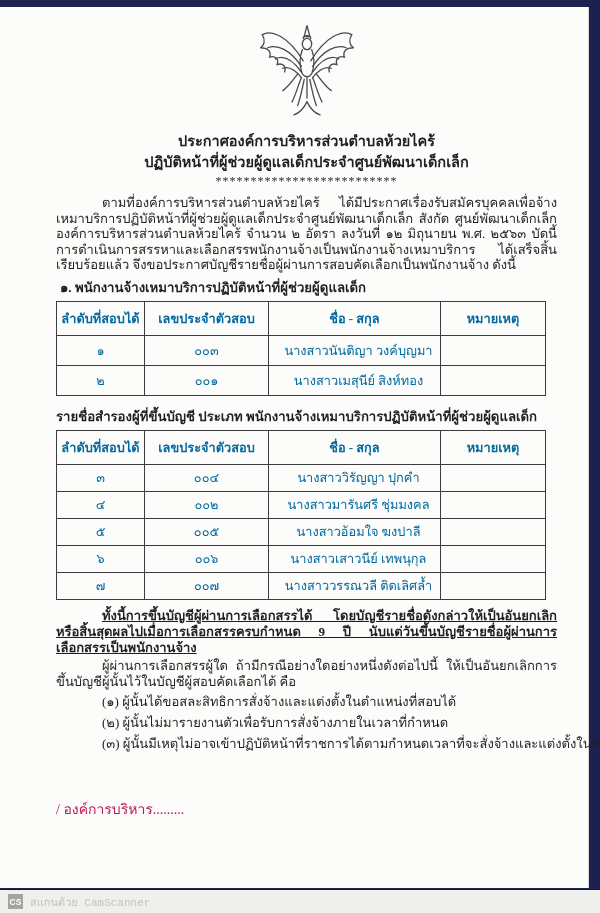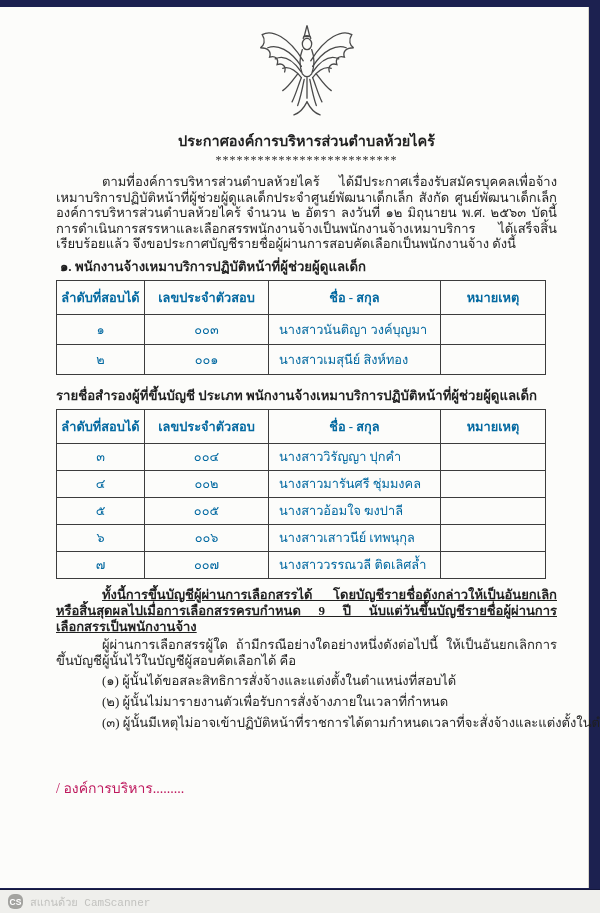--- a/index.html
+++ b/index.html
@@ -26,42 +26,42 @@
     font-size:13.2px;font-weight:bold;margin:4px 0 3px 4px;
   }
   .sec-heading.second{margin-left:0;margin-top:10px;}
   table{
     border-collapse:collapse;width:489px;table-layout:fixed;
     font-size:12.8px;color:#0369a1;
   }
   table,th,td{border:1px solid #3c3c3c;}
   th{font-weight:bold;height:33px;padding:0 2px;}
   td{height:29px;padding:0 2px;text-align:center;}
-  td:nth-child(3){text-align:left;padding-left:10px;}
+  td:nth-child(3){text-align:center;padding-left:10px;}
   .t2 td{height:26px;}
   col.c1{width:88px;} col.c2{width:124px;} col.c3{width:172px;} col.c4{width:105px;}
   .note{
     font-size:13px;line-height:16px;font-weight:bold;text-decoration:underline;
     text-indent:46px;text-align:justify;margin:8px 0 0 0;
   }
   .cond-intro{
     font-size:13px;line-height:16px;text-indent:46px;text-align:justify;margin:2px 0 0 0;
   }
   .cond-list{margin:1px 0 0 46px;font-size:13px;line-height:21px;}
   .cond-list div{white-space:nowrap;}
   .page-footer{
     font-size:14px;margin-top:44px;padding-right:2px;color:#be185d;
   }
   .scan-bar{
     position:absolute;left:0;bottom:0;width:600px;height:24px;
     background:#efefec;display:flex;align-items:center;gap:7px;padding-left:8px;box-sizing:border-box;
     border-top:1px solid #14173d;
   }
   .cs-badge{
-    width:15px;height:15px;background:#a3a3a0;color:#ffffff;border-radius:6px;
+    width:15px;height:15px;background:#a3a3a0;color:#ffffff;border-radius:0;
     font-family:"Liberation Sans","DejaVu Sans",sans-serif;font-size:8.5px;font-weight:bold;
     display:flex;align-items:center;justify-content:center;
   }
   .scan-label{
     font-family:Liberation Mono, monospace;
     font-size:11px;color:#c2c2bf;
   }
 </style>
 </head>
 <body>
@@ -97,20 +97,21 @@
         <path d="M60 88 C64 96 68 100 74 102"></path>
 
         <path d="M50 58 C44 66 40 72 34 76"></path>
         <path d="M70 58 C76 66 80 72 86 76"></path>
       </g>
     </svg>
   </div>
 
   <div class="title-block">
       <div>ประกาศองค์การบริหารส่วนตำบลห้วยไคร้</div>
+      <div>ปฏิบัติหน้าที่ผู้ช่วยผู้ดูแลเด็กประจำศูนย์พัฒนาเด็กเล็ก</div>
     </div>
   <div class="separator">**************************</div>
 
   <p class="para">ตามที่องค์การบริหารส่วนตำบลห้วยไคร้ ได้มีประกาศเรื่องรับสมัครบุคคลเพื่อจ้างเหมาบริการปฏิบัติหน้าที่ผู้ช่วยผู้ดูแลเด็กประจำศูนย์พัฒนาเด็กเล็ก สังกัด ศูนย์พัฒนาเด็กเล็กองค์การบริหารส่วนตำบลห้วยไคร้ จำนวน ๒ อัตรา ลงวันที่ ๑๒ มิถุนายน พ.ศ. ๒๕๖๓ บัดนี้การดำเนินการสรรหาและเลือกสรรพนักงานจ้างเป็นพนักงานจ้างเหมาบริการ ได้เสร็จสิ้นเรียบร้อยแล้ว จึงขอประกาศบัญชีรายชื่อผู้ผ่านการสอบคัดเลือกเป็นพนักงานจ้าง ดังนี้</p>
 
   <div class="sec-heading">๑. พนักงานจ้างเหมาบริการปฏิบัติหน้าที่ผู้ช่วยผู้ดูแลเด็ก</div>
 
   <table class="t1">
     <colgroup>
         <col class="c1">

